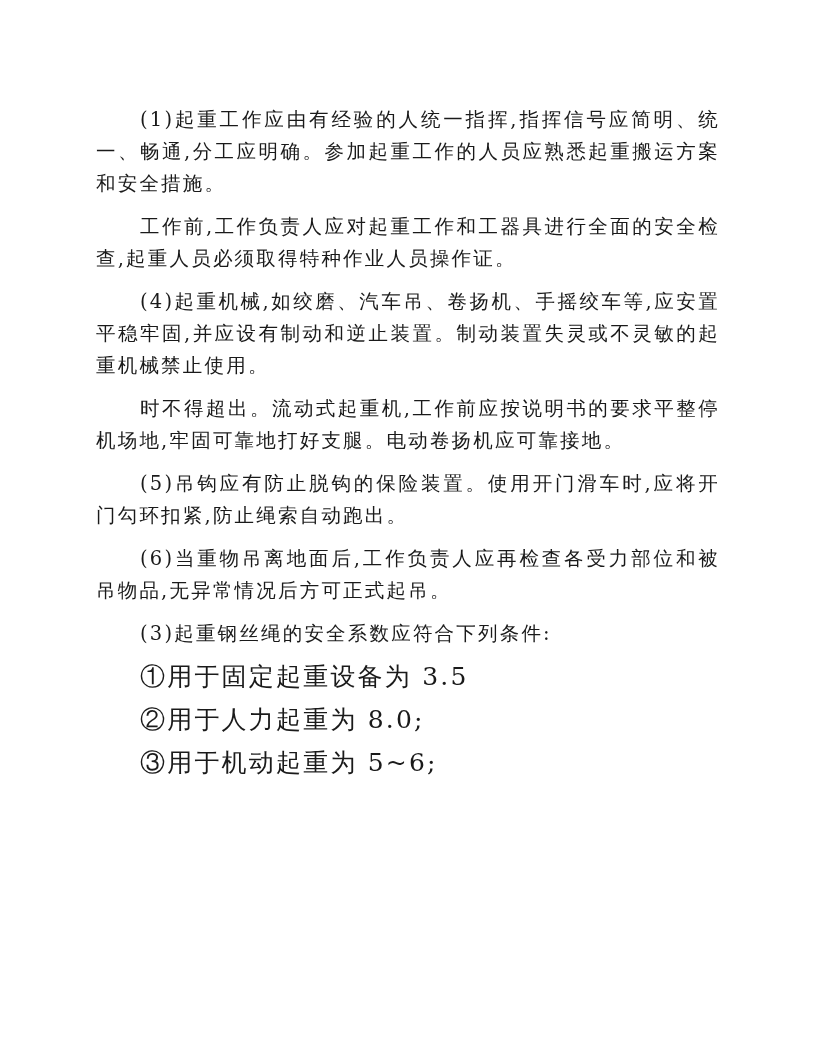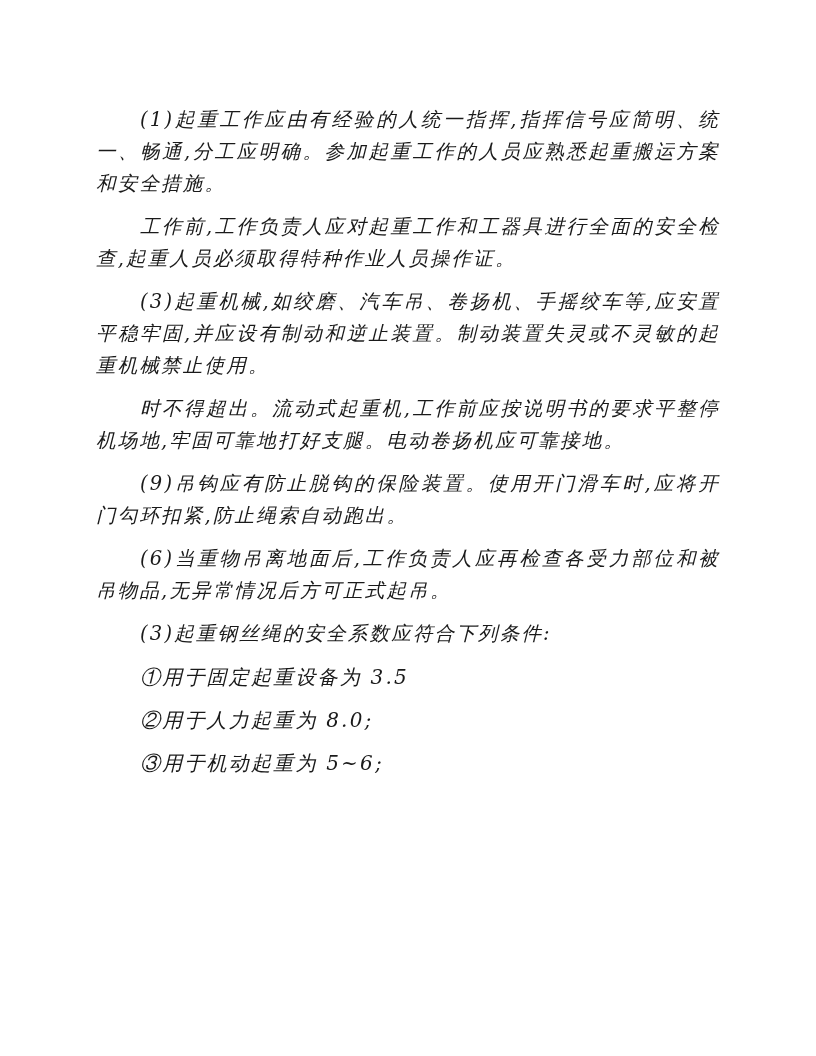--- a/index.html
+++ b/index.html
@@ -13,46 +13,45 @@
       position: relative;
       overflow: hidden;
       font-family: "DejaVu Serif", "Liberation Serif", serif;
       color: #1a1a1a;
     }
     .page {
       position: absolute;
       left: 96px;
       top: 104px;
       width: 624px;
-      font-style: italic;
     }
     .para {
       margin: 0 0 11px 0;
       font-size: 19.5px;
       line-height: 32px;
       letter-spacing: 2.2px;
       text-align: justify;
       text-indent: 44px;
       word-break: break-all;
     }
     .item {
       margin: 0 0 11px 0;
-      font-size: 20px;
+      font-size: 25px;
       line-height: 32px;
       letter-spacing: 2.2px;
       padding-left: 44px;
     }
   </style>
 </head>
 <body>
 
 <div class="page">
   <p class="para">(1)起重工作应由有经验的人统一指挥,指挥信号应简明、统一、畅通,分工应明确。参加起重工作的人员应熟悉起重搬运方案和安全措施。</p>
   <p class="para">工作前,工作负责人应对起重工作和工器具进行全面的安全检查,起重人员必须取得特种作业人员操作证。</p>
-  <p class="para">(3)起重机械,如绞磨、汽车吊、卷扬机、手摇绞车等,应安置平稳牢固,并应设有制动和逆止装置。制动装置失灵或不灵敏的起重机械禁止使用。</p>
+  <p class="para">(4)起重机械,如绞磨、汽车吊、卷扬机、手摇绞车等,应安置平稳牢固,并应设有制动和逆止装置。制动装置失灵或不灵敏的起重机械禁止使用。</p>
   <p class="para">时不得超出。流动式起重机,工作前应按说明书的要求平整停机场地,牢固可靠地打好支腿。电动卷扬机应可靠接地。</p>
-  <p class="para">(9)吊钩应有防止脱钩的保险装置。使用开门滑车时,应将开门勾环扣紧,防止绳索自动跑出。</p>
+  <p class="para">(5)吊钩应有防止脱钩的保险装置。使用开门滑车时,应将开门勾环扣紧,防止绳索自动跑出。</p>
   <p class="para">(6)当重物吊离地面后,工作负责人应再检查各受力部位和被吊物品,无异常情况后方可正式起吊。</p>
   <p class="para">(3)起重钢丝绳的安全系数应符合下列条件:</p>
   <p class="item">①用于固定起重设备为 3.5</p>
   <p class="item">②用于人力起重为 8.0;</p>
   <p class="item">③用于机动起重为 5~6;</p>
 </div>
 
 </body></html>

